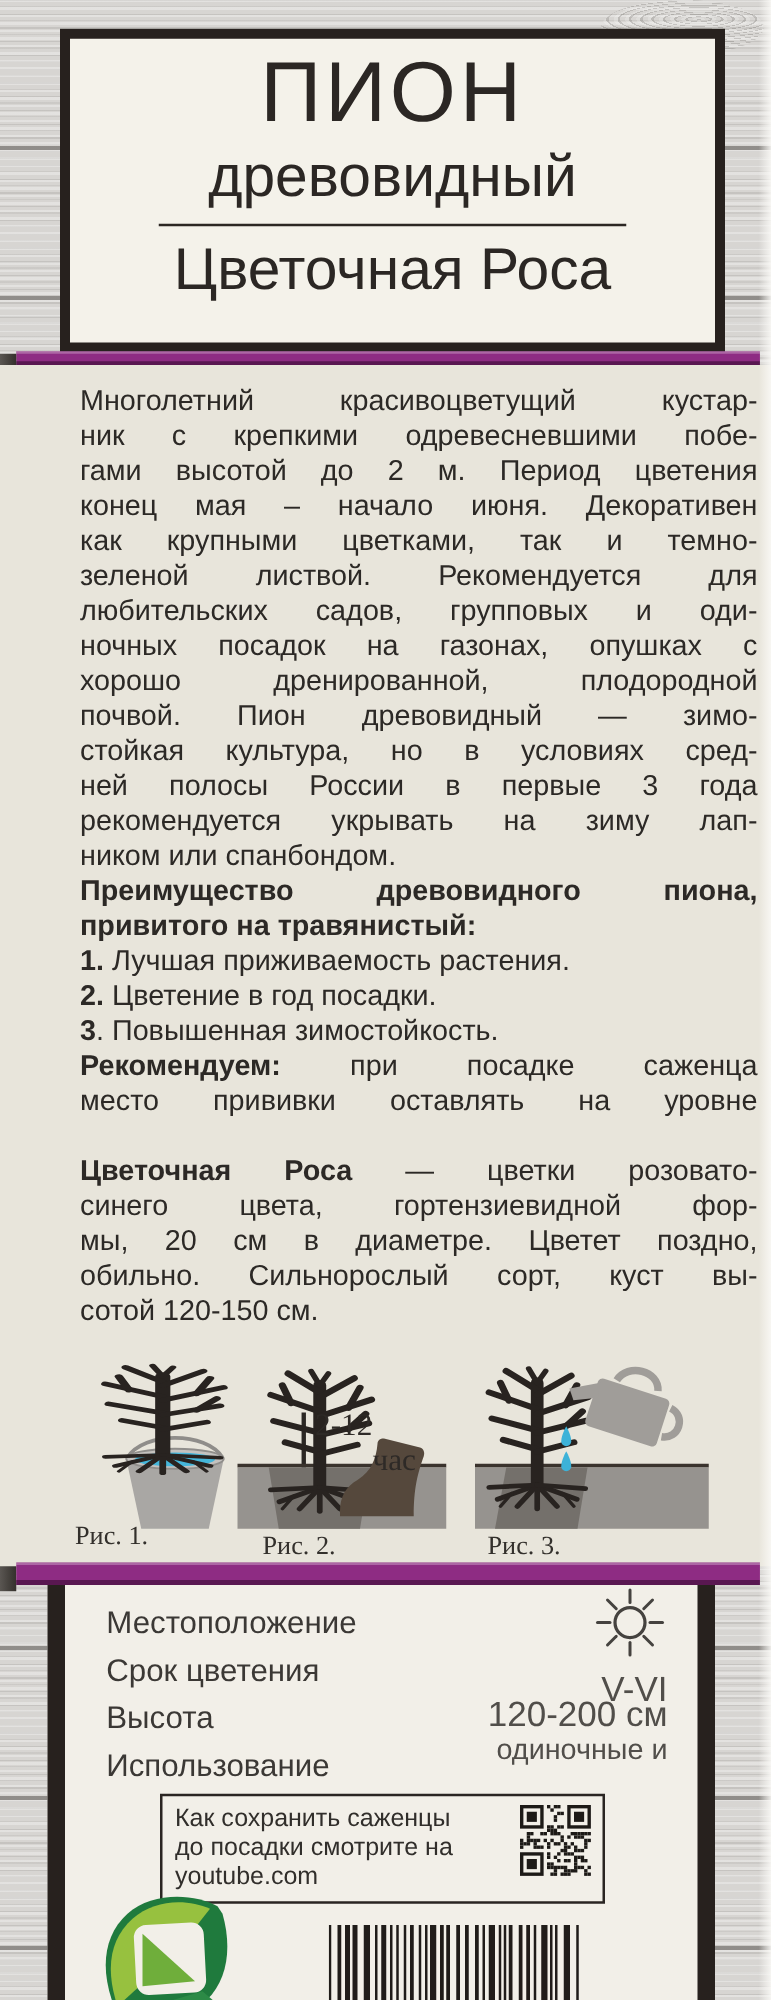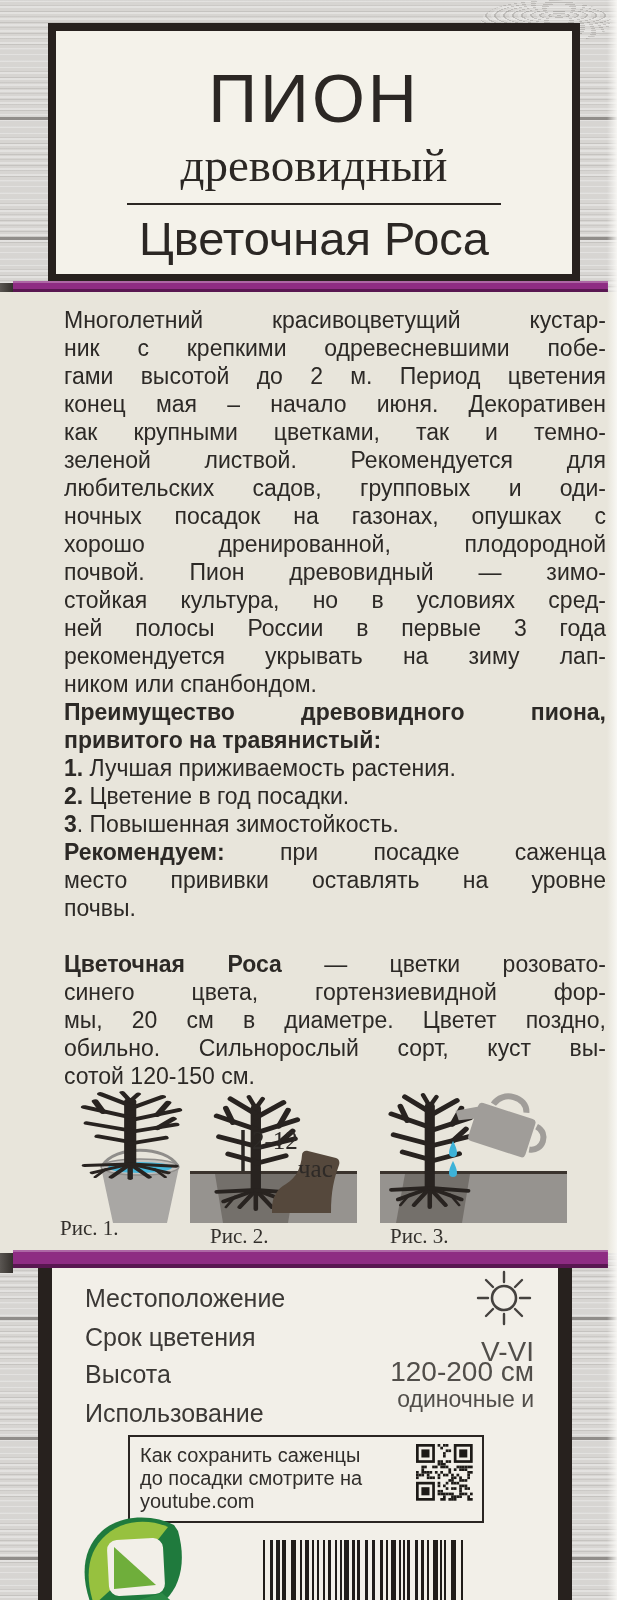--- a/index.html
+++ b/index.html
@@ -11,23 +11,23 @@
       repeating-linear-gradient(180deg, rgba(105,102,98,.16) 0 1px, transparent 1px 5px, rgba(105,102,98,.10) 5px 6px, transparent 6px 11px),
       repeating-linear-gradient(180deg, transparent 0 117px, rgba(58,54,50,.45) 117px 120px);
   }
   .knot{position:absolute;right:6px;top:0;width:130px;height:44px;border-radius:50%;opacity:.75;
     background:repeating-radial-gradient(ellipse 100% 60% at 60% 35%, rgba(96,93,89,.30) 0 2px, rgba(255,255,255,.28) 2px 5px, transparent 5px 9px);}
   .edge-r{position:absolute;right:0;top:0;width:10px;height:100%;
     background:linear-gradient(90deg, transparent, rgba(250,249,246,.9));}
 
   
   .tcard{position:absolute;left:48px;top:23px;width:532px;height:259px;box-sizing:border-box;
-    background:#f4f2ea;border:8px solid #27211e;text-align:center;padding-top:28px;}
+    background:#f4f2ea;border:8px solid #27211e;text-align:center;padding-top:4px;}
   .tcard .genus{font-size:68px;line-height:78px;letter-spacing:3px;color:#2b2724;font-weight:normal;}
-  .tcard .species{font-size:47px;line-height:56px;color:#2b2724;font-family:Liberation Serif, serif;}
+  .tcard .species{font-size:47px;line-height:56px;color:#2b2724;}
   .tcard .divider{width:374px;border:none;border-top:2px solid #2b2723;margin:10px auto 6px auto;}
   .tcard .variety{font-size:47px;line-height:56px;color:#2b2724;}
 
   
   .stripe{position:absolute;left:13px;right:9px;background:#8e2c83;
     box-shadow:inset 0 2px 0 rgba(255,255,255,.28), inset 0 -4px 0 rgba(46,7,40,.55);}
   .stripe1{top:281px;height:12px;}
   .stripe2{top:1250px;height:18px;}
 
   
@@ -108,21 +108,20 @@
         <div class="tline nolast"><span class="bseg">привитого на травянистый:</span></div>
       </div>
       <div class="tblock list">
         <div class="tline nolast"><span class="bseg">1.</span><span> Лучшая приживаемость растения.</span></div>
         <div class="tline nolast"><span class="bseg">2.</span><span> Цветение в год посадки.</span></div>
         <div class="tline nolast"><span class="bseg">3</span><span>. Повышенная зимостойкость.</span></div>
       </div>
       <div class="tblock para">
         <div class="tline"><span class="bseg">Рекомендуем:</span><span> при посадке саженца</span></div>
         <div class="tline"><span>место прививки оставлять на уровне</span></div>
-        <div class="tline nolast"><span>почвы.</span></div>
       </div>
       <div class="tblock para gap">
         <div class="tline"><span class="bseg">Цветочная Роса</span><span> — цветки розовато-</span></div>
         <div class="tline"><span>синего цвета, гортензиевидной фор-</span></div>
         <div class="tline"><span>мы, 20 см в диаметре. Цветет поздно,</span></div>
         <div class="tline"><span>обильно. Сильнорослый сорт, куст вы-</span></div>
         <div class="tline nolast"><span>сотой 120-150 см.</span></div>
       </div>
     </div>
 

